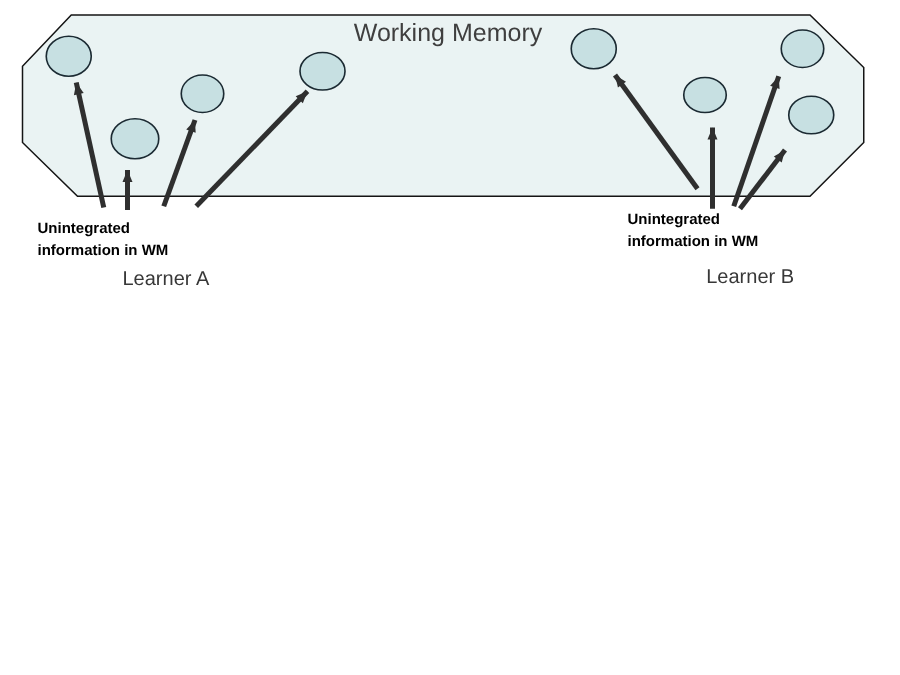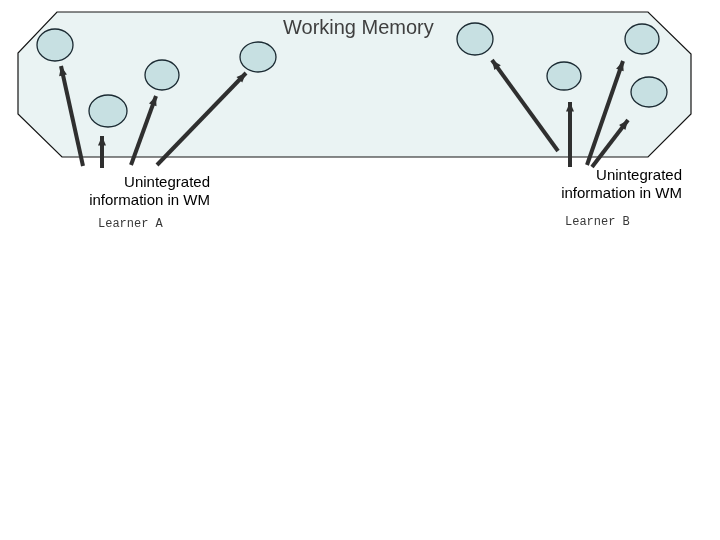--- a/index.html
+++ b/index.html
@@ -30,30 +30,29 @@
 
   .txt { position: absolute; white-space: nowrap; }
   .title-txt {
     font-size: 20px; line-height: 20px;
     color: var(--title-text);
     left: 283px; top: 17px;
   }
   .caption {
     position: absolute;
     width: 180px;
-    text-align: right;
-    font-size: 15px; font-weight: normal; line-height: 18px;
+    text-align: left;
+    font-size: 12px; font-weight: bold; line-height: 18px;
     color: var(--caption-text);
   }
   .caption-a { left: 30px;  top: 173px; }
   .caption-b { left: 502px; top: 166px; }
   .learner {
-    font-size: 12px; line-height: 16px;
+    font-size: 16px; line-height: 16px;
     color: var(--learner-text);
-    font-family: Liberation Mono, monospace;
   }
   .learner-a { left: 98px;  top: 216px; }
   .learner-b { left: 521px; top: 214px; margin-left: 44px; }
 </style>
 </head>
 <body>
 
 <div class="stage">
 
   <svg width="720" height="540" viewBox="0 0 720 540">

